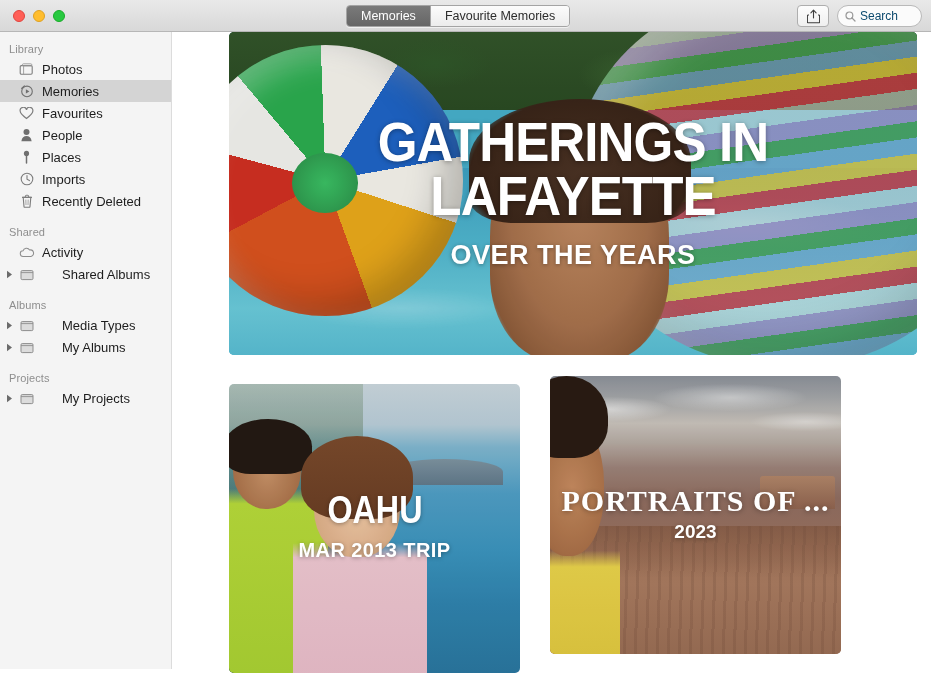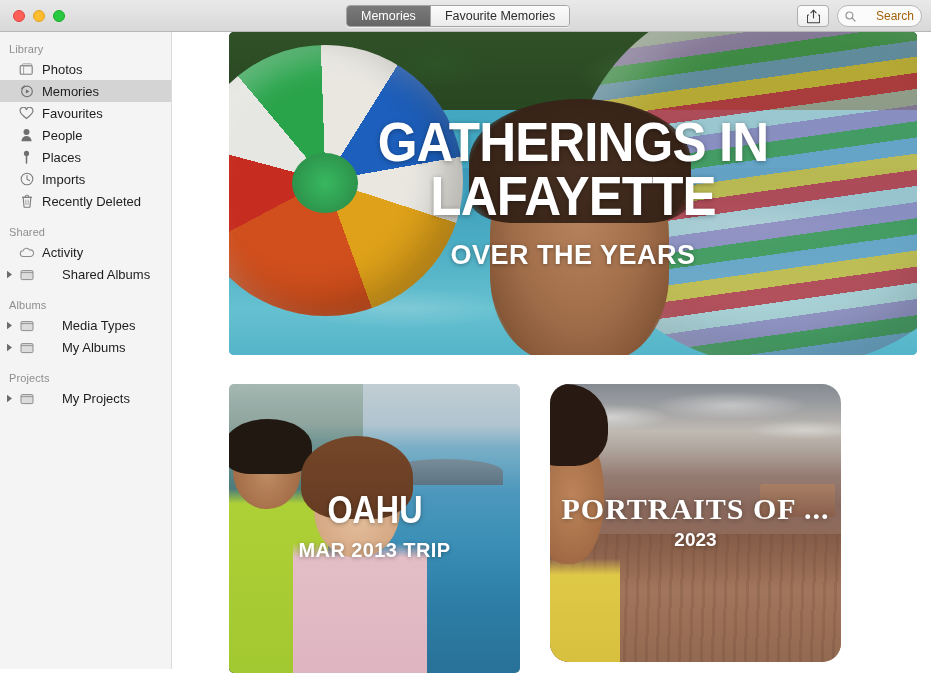--- a/index.html
+++ b/index.html
@@ -52,21 +52,21 @@
     background: linear-gradient(to bottom,#fdfdfd,#efefef);
     display: flex; align-items: center; justify-content: center;
   }
   
   .search-field {
     position: absolute; top: 5px; left: 837px; width: 85px; height: 22px;
     border: 1px solid #b9b9b9; border-radius: 11px;
     background: #fbfbfb; display: flex; align-items: center; padding-left: 7px;
   }
   .search-field .placeholder {
-    font-size: 12px; color: #a16207; margin-left: 20px;
+    font-size: 12px; color: #0c4a6e; margin-left: 4px;
   }
 
   
   .sidebar {
     position: absolute; top: 32px; left: 0; width: 172px; height: 637px;
     background: #f4f4f4; border-right: 1px solid #dcdcdc;
     padding-top: 6px; overflow: hidden;
   }
   .sb-header {
     font-size: 11px; color: #8e8e8e; padding: 5px 0 3px 9px; letter-spacing: .1px;
@@ -115,21 +115,21 @@
   .card.hero .title { font-size: 55px; letter-spacing: -1px; transform: scaleX(.93); }
   .card.hero .subtitle { font-size: 27px; margin-top: 16px; letter-spacing: .5px; }
 
   
   .card.oahu { left: 56px; top: 352px; width: 291px; height: 289px; }
   .card.oahu .overlay { justify-content: flex-start; padding-top: 108px; }
   .card.oahu .title { font-size: 38px; transform: scaleX(.85); letter-spacing: 0; }
   .card.oahu .subtitle { font-size: 20px; margin-top: 10px; letter-spacing: .4px; }
 
   
-  .card.portraits { left: 377px; top: 352px; width: 291px; height: 278px; border-radius: 19px; }
+  .card.portraits { left: 377px; top: 344px; width: 291px; height: 278px; }
   .card.portraits .overlay { justify-content: flex-start; padding-top: 110px; }
   .card.portraits .title {
     font-family: "Liberation Serif", serif; font-size: 30px;
     letter-spacing: 1px; transform: none;
   }
   .card.portraits .subtitle { font-size: 19px; margin-top: 6px; font-weight: 700; }
 
   
   .photo { position: absolute; inset: 0; }
 

